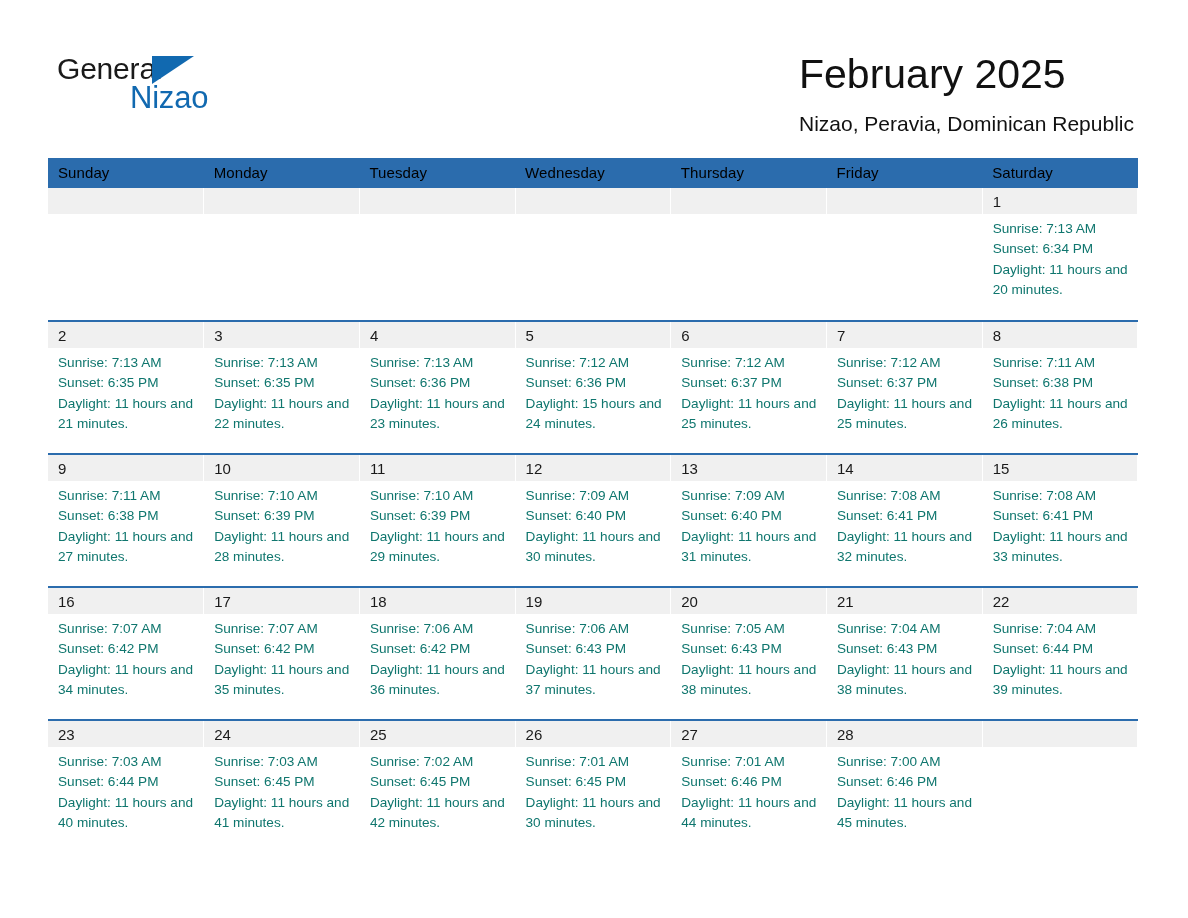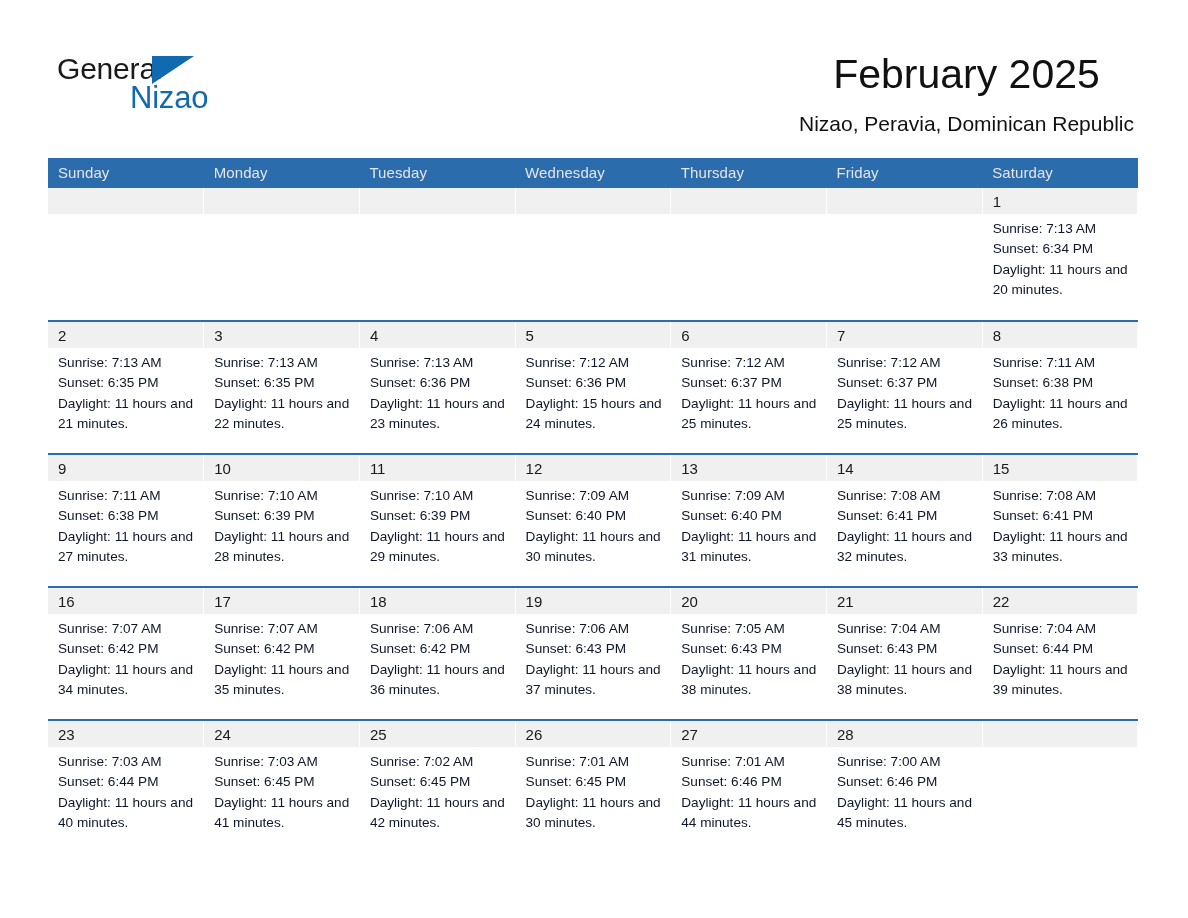--- a/index.html
+++ b/index.html
@@ -65,21 +65,21 @@
     font-size: 31px;
     color: #1169b0;
     line-height: 36px;
     letter-spacing: -0.2px;
   }
 
   .title-block {
     position: absolute;
     right: 54px;
     top: 50px;
-    text-align: center;
+    text-align: left;
   }
   .month-title {
     font-size: 41px;
     font-weight: normal;
     color: #111111;
     line-height: 48px;
     letter-spacing: 0px;
     white-space: nowrap;
   }
   .location-title {
@@ -97,21 +97,21 @@
     left: 48px;
     top: 158px;
     width: 1090px;
     border-collapse: collapse;
     table-layout: fixed;
   }
   .calendar col { width: 155.7px; }
 
   .calendar thead th {
     background: #2b6cad;
-    color: #e5e5e5;
+    color: #000000;
     font-size: 15px;
     font-weight: normal;
     text-align: left;
     padding: 6px 0 7px 10px;
     height: 17px;
     vertical-align: middle;
     letter-spacing: 0.1px;
   }
 
   .calendar tbody td {
@@ -133,21 +133,21 @@
     padding: 4px 0 0 10px;
     box-sizing: border-box;
     font-size: 15px;
     color: #1a1a1a;
     line-height: 19px;
   }
   .cell-body {
     padding: 5px 8px 0 10px;
     font-size: 13.6px;
     line-height: 20.3px;
-    color: #0f172a;
+    color: #0f766e;
   }
   .cell-body div { white-space: nowrap; }
   .cell-body .wrap { white-space: normal; }
 </style>
 </head>
 <body>
 
 <div class="page">
 
   <div class="header">

